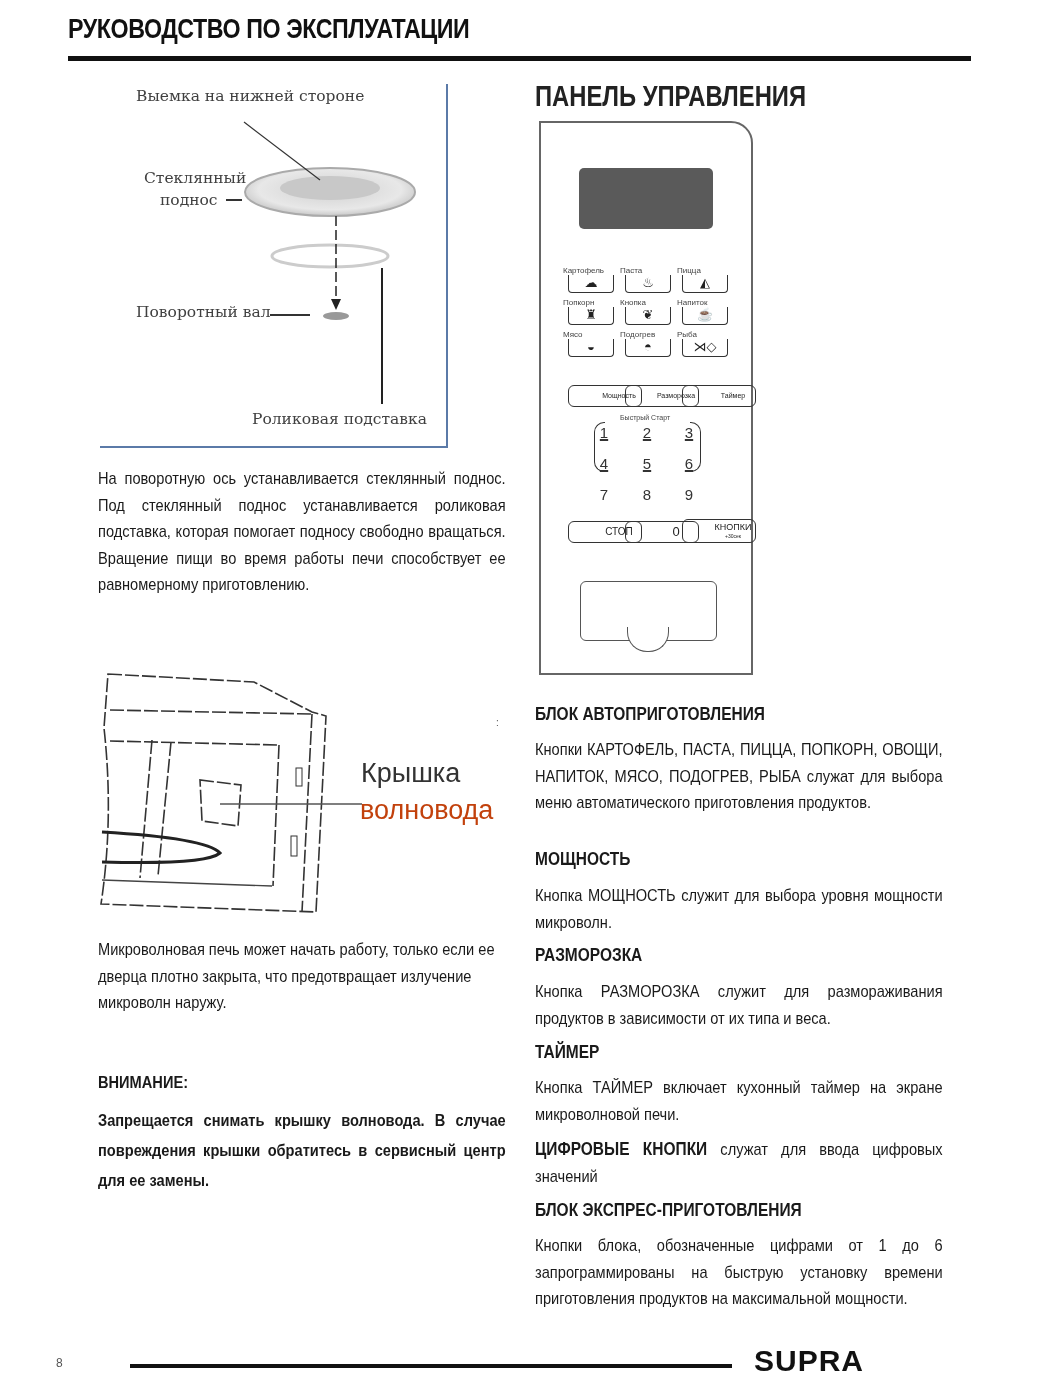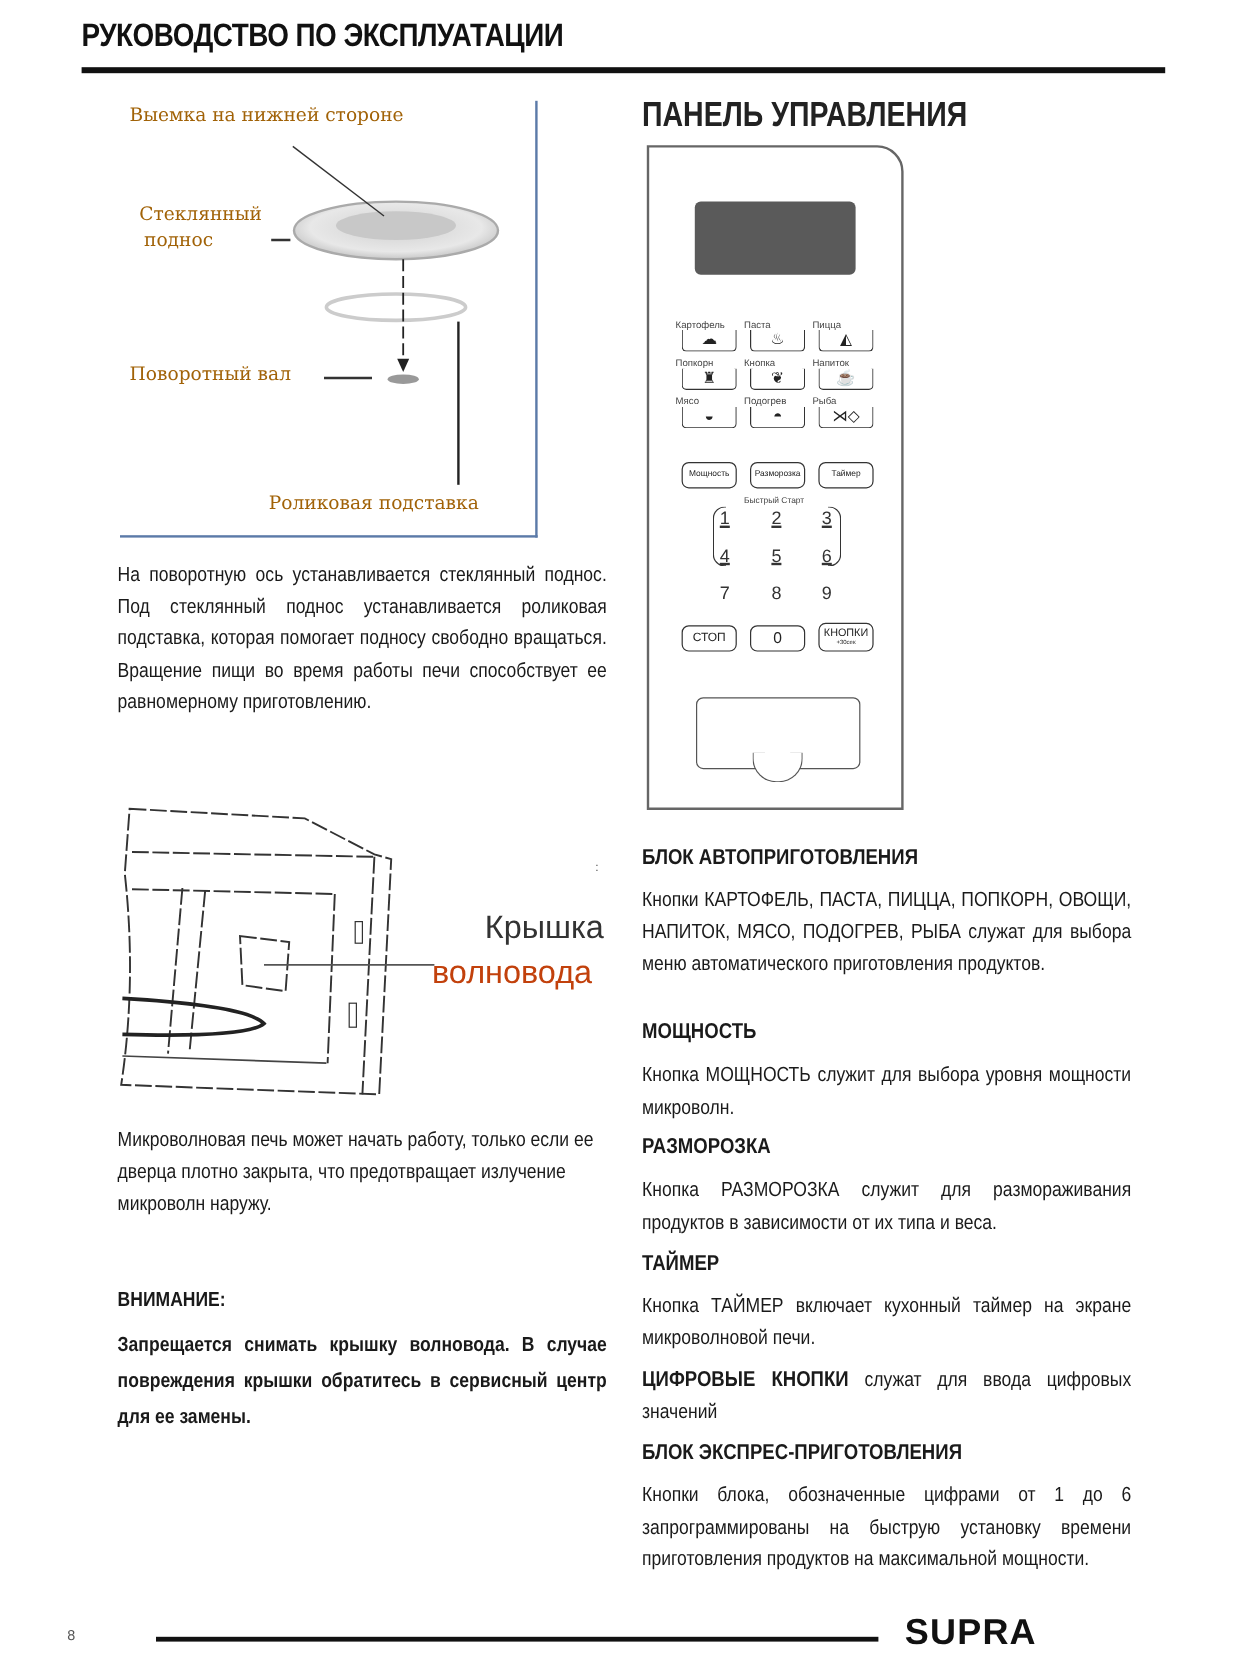--- a/index.html
+++ b/index.html
@@ -6,39 +6,39 @@
   body { width: 1050px; height: 1400px; position: relative; overflow: hidden;
          font-family: "Liberation Sans", sans-serif; color: #1a1a1a; }
   .abs { position: absolute; }
   .header-title { left: 68px; top: 14px; font-size: 27px; font-weight: bold; letter-spacing: -0.5px;
                   transform: scaleX(0.86); transform-origin: left top; white-space: nowrap; color: #111; }
   .header-rule { left: 68px; top: 56px; width: 903px; height: 5px; background: #111; }
 
   
   .fig1 { left: 100px; top: 84px; width: 346px; height: 362px;
           border-right: 2px solid #5b7aa8; border-bottom: 2px solid #5b7aa8; }
-  .fig-label { font-family: "DejaVu Serif", serif; font-size: 15.5px; color: #a16207; white-space: nowrap; }
+  .fig-label { font-family: "DejaVu Serif", serif; font-size: 15.5px; color: #404040; white-space: nowrap; margin-left: 28px; }
 
   .cond { font-size: 17px; line-height: 26.5px; transform: scaleX(0.86); transform-origin: left top; }
   .para1 { left: 98px; top: 466px; width: 474px; text-align: justify; }
   .para2 { left: 98px; top: 937px; width: 474px; }
   .warn-h { left: 98px; top: 1070px; font-weight: bold; }
   .warn-t { left: 98px; top: 1106px; width: 474px; font-weight: bold; text-align: justify; line-height: 30px; }
 
   .panel-title { left: 535px; top: 80px; font-size: 29px; font-weight: bold; color: #222;
                  transform: scaleX(0.82); transform-origin: left top; white-space: nowrap; }
 
   .panel { left: 539px; top: 121px; width: 214px; height: 554px; border: 2px solid #666;
            border-radius: 0 22px 0 0; box-sizing: border-box; }
   .display { left: 579px; top: 168px; width: 134px; height: 61px; background: #5a5a5a; border-radius: 5px; }
   .pbtn-label { font-size: 8px; color: #444; text-align: left; width: 54px; white-space: nowrap; }
   .pbtn { width: 44px; height: 17px; border: 1.5px solid #333; border-top: none; border-radius: 0 0 4px 4px;
           text-align: center; font-size: 13px; line-height: 16px; color: #222; }
   .rbtn { width: 44px; height: 20px; border: 1.5px solid #333; border-radius: 6px; text-align: center;
-          font-size: 7px; line-height: 20px; color: #222; white-space: nowrap; overflow: hidden; }
+          font-size: 7px; line-height: 20px; color: #222; white-space: nowrap; overflow: hidden; padding-left: 28px; }
   .num { font-size: 15px; color: #333; width: 20px; text-align: center; }
   .num.ul { text-decoration: underline; text-decoration-thickness: 2px; }
   .bracket { border: 1.5px solid #333; width: 10px; height: 48px; }
   .slot { left: 580px; top: 581px; width: 135px; height: 58px; border: 1.5px solid #555; border-radius: 6px; }
 
   .sect-h { font-weight: bold; font-size: 18px; }
   .rtext { left: 535px; width: 474px; text-align: justify; }
 
   .footer-num { left: 56px; top: 1356px; font-size: 12px; color: #555; }
   .footer-rule { left: 130px; top: 1364px; width: 602px; height: 4px; background: #111; }
@@ -66,21 +66,21 @@
   <line x1="126" y1="116" x2="142" y2="116" stroke="#333" stroke-width="2"></line>
   <ellipse cx="230" cy="172" rx="58" ry="11" fill="none" stroke="#ccc" stroke-width="3"></ellipse>
   <line x1="236" y1="132" x2="236" y2="222" stroke="#222" stroke-width="1.5" stroke-dasharray="10,4"></line>
   <polygon points="231,215 241,215 236,226" fill="#222"></polygon>
   <line x1="170" y1="231" x2="210" y2="231" stroke="#333" stroke-width="2"></line>
   <ellipse cx="236" cy="232" rx="13" ry="4" fill="#999"></ellipse>
   <line x1="282" y1="184" x2="282" y2="320" stroke="#222" stroke-width="2"></line>
 </svg>
 <div class="abs fig-label" style="left:108px;top:87px">Выемка на нижней стороне</div>
 <div class="abs fig-label" style="left:116px;top:169px">Стеклянный</div>
-<div class="abs fig-label" style="left:120px;top:191px">поднос</div>
+<div class="abs fig-label" style="left:132px;top:191px">поднос</div>
 <div class="abs fig-label" style="left:108px;top:303px">Поворотный вал</div>
 <div class="abs fig-label" style="left:224px;top:410px">Роликовая подставка</div>
 
 <div class="abs cond para1">На поворотную ось устанавливается стеклянный поднос. Под стеклянный поднос устанавливается роликовая подставка, которая помогает подносу свободно вращаться. Вращение пищи во время работы печи способствует ее равномерному приготовлению.</div>
 
 <svg class="abs" style="left:96px;top:668px" width="420" height="250">
   <g fill="none" stroke="#333" stroke-width="1.6" stroke-dasharray="14,3">
     <path d="M12,6 L158,14 L216,44 L230,48 L220,244 L5,236 Q18,150 8,60 Z"></path>
     <line x1="14" y1="42" x2="216" y2="46"></line>
     <line x1="14" y1="73" x2="183" y2="77"></line>
@@ -90,21 +90,21 @@
     <line x1="216" y1="46" x2="206" y2="244"></line>
     <path d="M104,112 L145,117 L142,158 L106,153 Z"></path>
   </g>
   <path d="M6,164 Q110,170 124,185 Q110,197 6,194" fill="none" stroke="#222" stroke-width="3"></path>
   <line x1="6" y1="212" x2="176" y2="218" stroke="#444" stroke-width="1.4"></line>
   <line x1="124" y1="136" x2="266" y2="136" stroke="#555" stroke-width="1.5"></line>
   <rect x="200" y="100" width="6" height="18" fill="none" stroke="#333"></rect>
   <rect x="195" y="168" width="6" height="20" fill="none" stroke="#333"></rect>
   <text x="400" y="58" font-size="10" fill="#555">:</text>
 </svg>
-<div class="abs" style="left:361px;top:758px;font-size:27px;color:#333;margin-left:43px;">Крышка</div>
+<div class="abs" style="left:361px;top:758px;font-size:27px;color:#333;">Крышка</div>
 <div class="abs" style="left:360px;top:795px;font-size:27px;color:#c2410c;">волновода</div>
 
 <div class="abs cond para2">Микроволновая печь может начать работу, только если ее дверца плотно закрыта, что предотвращает излучение микроволн наружу.</div>
 <div class="abs cond warn-h">ВНИМАНИЕ:</div>
 <div class="abs cond warn-t">Запрещается снимать крышку волновода. В случае повреждения крышки обратитесь в сервисный центр для ее замены.</div>
 
 <div class="abs panel-title">ПАНЕЛЬ УПРАВЛЕНИЯ</div>
 <div class="abs panel"></div>
 <div class="abs display"></div>
 

